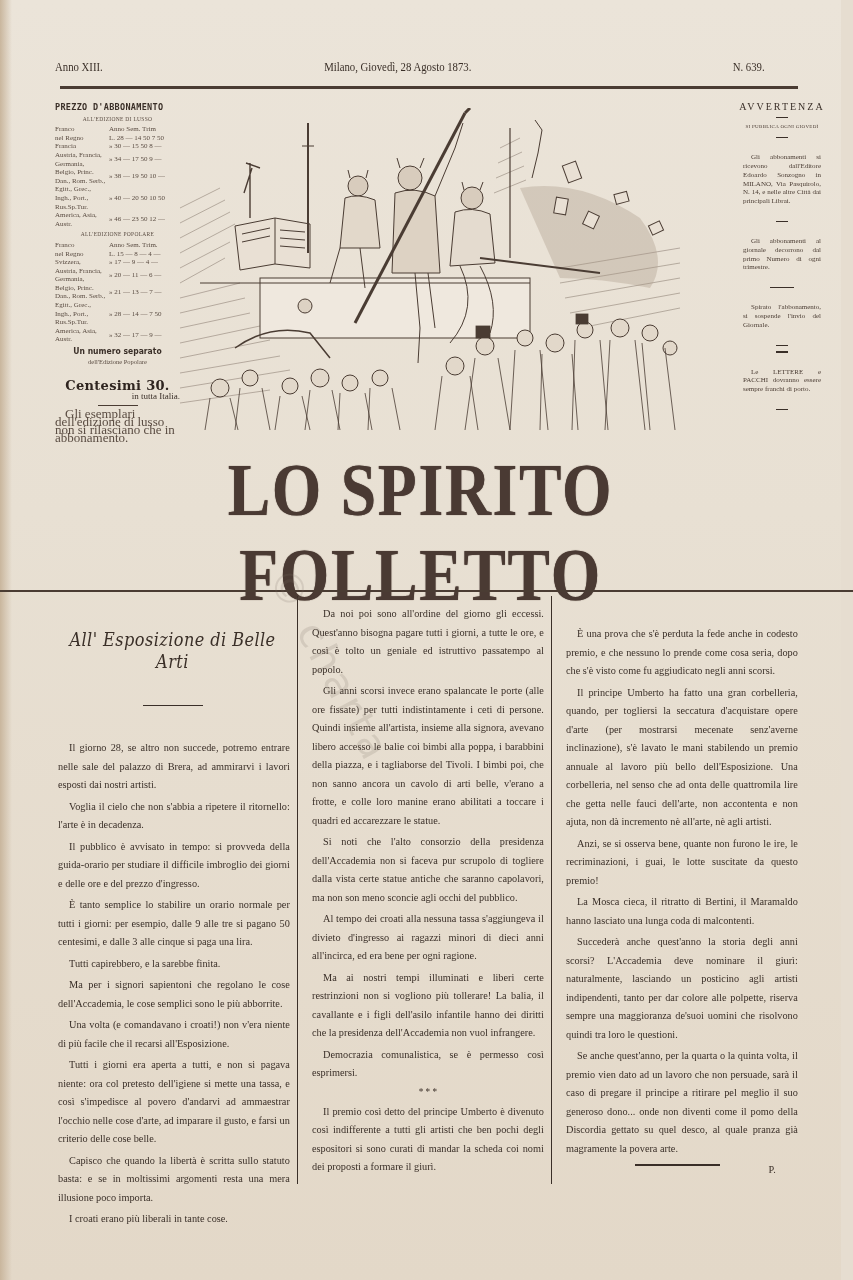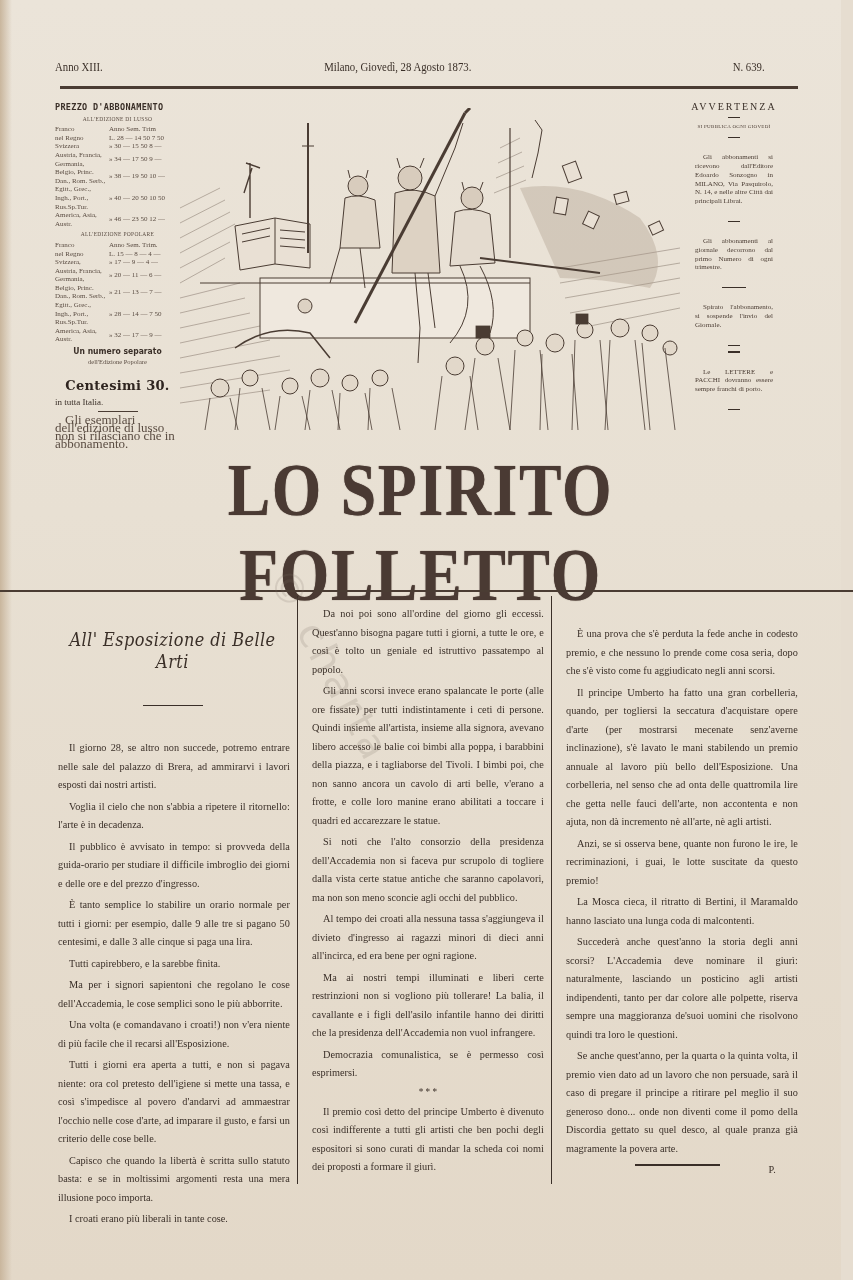--- a/index.html
+++ b/index.html
@@ -46,32 +46,32 @@
   .price-box .sep-title {
     text-align: center; font-family: "DejaVu Sans", sans-serif; font-weight: bold;
     font-size: 9px; color: #3a2f28; margin-top: 3px;
     transform: scaleX(0.85);
   }
   .price-box .sep-sub { text-align: center; font-size: 6.5px; margin-top: 2px; }
   .price-box .cent {
     text-align: center; font-family: "DejaVu Serif", serif; font-weight: bold;
     font-size: 13px; color: #2f2520; margin-top: 16px; letter-spacing: 0.3px;
   }
-  .price-box .italia { text-align: left; font-size: 9px; margin-top: 7px; color: #3a2f28;}
+  .price-box .italia { text-align: right; font-size: 9px; margin-top: 1px; color: #3a2f28;}
   .price-box .short-rule { width: 40px; height: 1px; background: #4a3c33; margin: 5px auto 4px; }
   .price-box .note { font-size: 13px; line-height: 8px; text-indent: 10px; }
 
   
   .illus {
     position: absolute; left: 180px; top: 108px; width: 500px; height: 322px;
   }
 
   
   .avv-box {
-    position: absolute; left: 680px; top: 103px; width: 108px;
+    position: absolute; left: 728px; top: 103px; width: 108px;
     font-size: 7px; line-height: 8.7px; color: #4a3c33; text-align: justify;
   }
   .avv-box .avv-title {
     text-align: center; font-size: 10px; letter-spacing: 2px; color: #3a2f28;
     margin-bottom: 3px;
   }
   .avv-box .avv-sub { text-align: center; font-size: 5px; letter-spacing: .3px; margin: 3px 0; }
   .avv-box .dash { width: 12px; height: 1.5px; background: #3a2f28; margin: 5px auto; }
   .avv-box .dash.long { width: 24px; }
   .avv-box p { margin: 15px; text-indent: 8px; }
@@ -140,21 +140,21 @@
     <div class="pb-sub">ALL'EDIZIONE DI LUSSO</div>
     <div class="price-row">
       <span class="c">Franco</span>
       <span class="v">Anno  Sem.  Trim</span>
     </div>
     <div class="price-row">
         <span class="c">nel Regno</span>
         <span class="v">L. 28 — 14 50  7 50</span>
       </div>
     <div class="price-row">
-        <span class="c">Svizzera</span>
+        <span class="c">Francia</span>
         <span class="v">» 30 — 15 50  8 —</span>
       </div>
     <div class="price-row">
         <span class="c">Austria, Francia, Germania,</span>
         <span class="v">» 34 — 17 50  9 —</span>
       </div>
     <div class="price-row">
         <span class="c">Belgio, Princ. Dan., Rom. Serb.,</span>
         <span class="v">» 38 — 19 50 10 —</span>
       </div>

